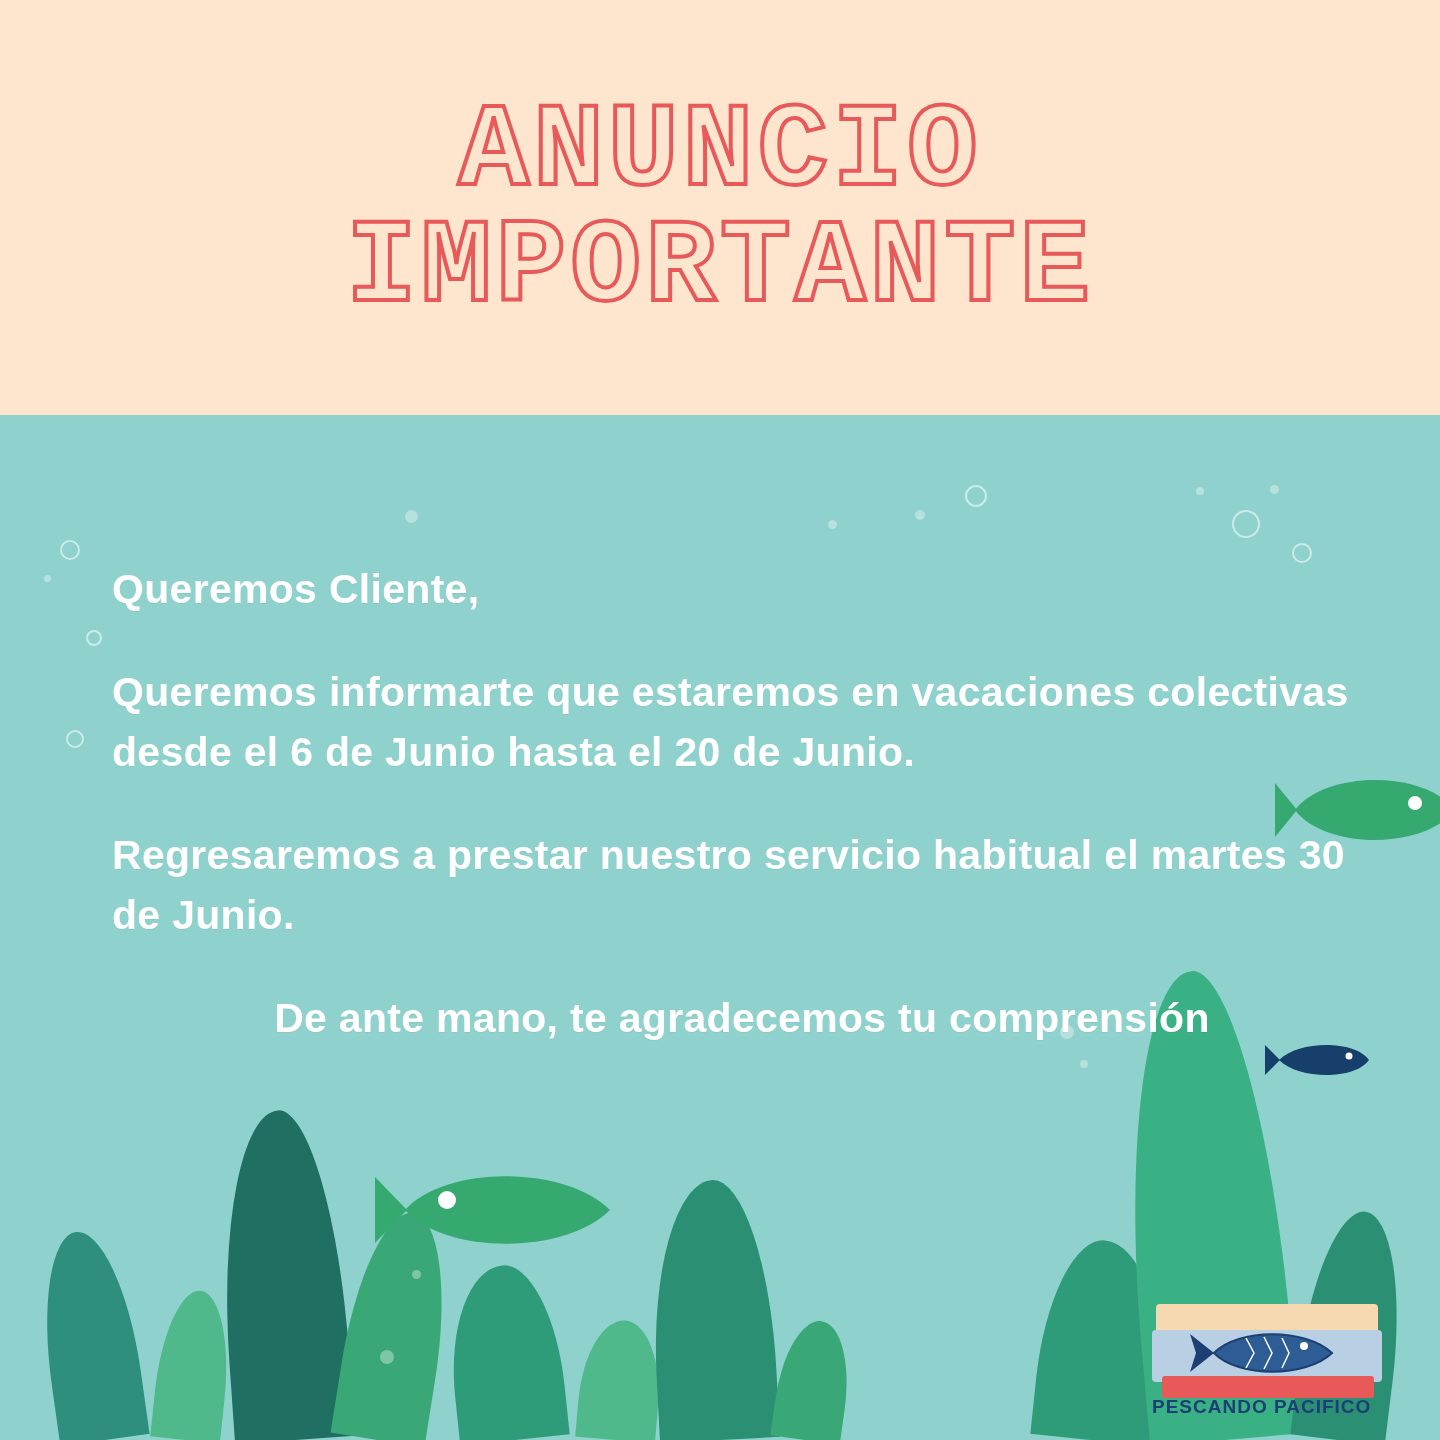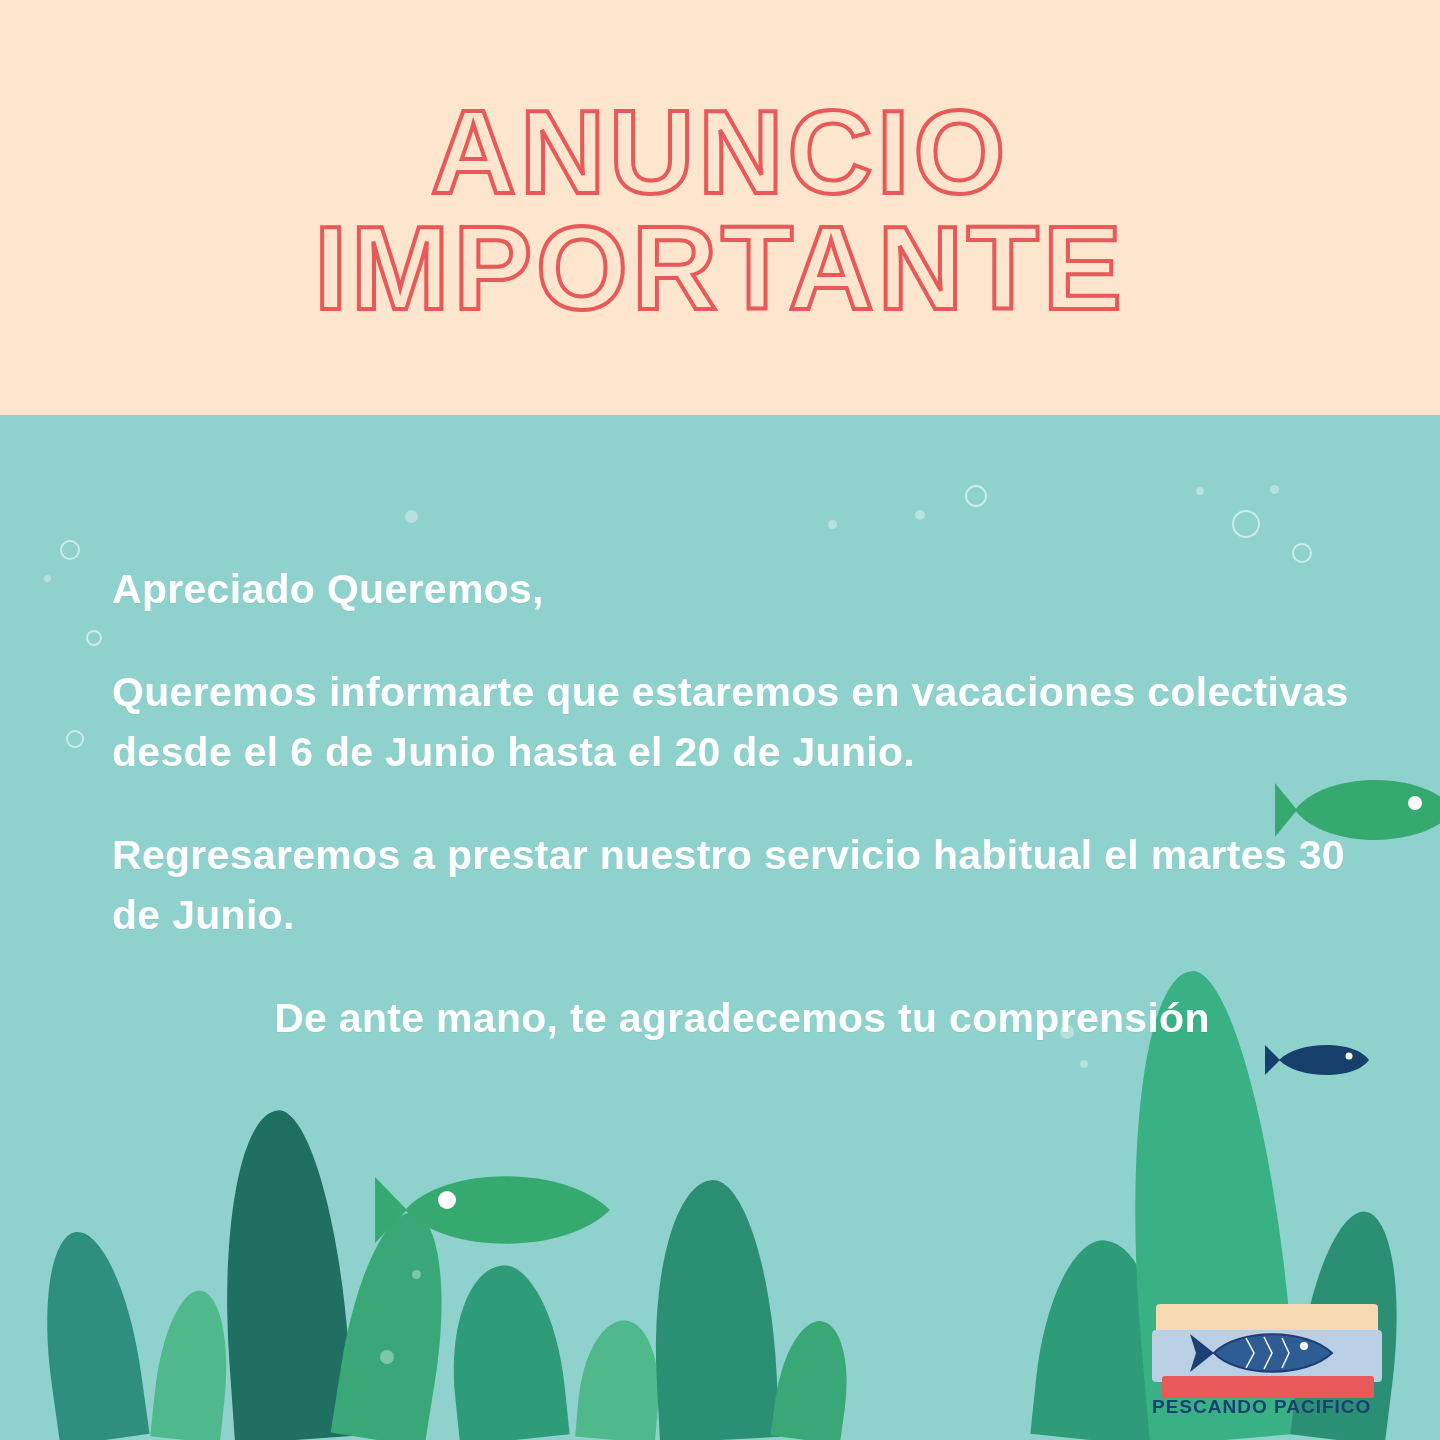--- a/index.html
+++ b/index.html
@@ -28,21 +28,21 @@
     height: 415px;
     background: #fde6cd;
     z-index: 5;
   }
   .headline {
     position: absolute;
     top: 95px;
     left: 0;
     width: 1440px;
     text-align: center;
-    font-family: Liberation Sans, sans-serif;
+    font-family: Liberation Mono, monospace;
     font-weight: bold;
     font-size: 118px;
     line-height: 0.98;
     letter-spacing: 4px;
     color: transparent;
     -webkit-text-stroke: 4px #e8595a;
     text-shadow: none;
   }
   .headline .l2 { display: block; }
 
@@ -208,21 +208,21 @@
   </div>
 
   <div class="header-band">
     <div class="headline">
       <span class="l1">ANUNCIO</span>
       <span class="l2">IMPORTANTE</span>
     </div>
   </div>
 
   <div class="copy">
-    <p>Apreciado Queremos,</p>
+    <p>Queremos Cliente,</p>
     <p>Queremos informarte que estaremos en vacaciones colectivas desde el 6 de Junio hasta el 20 de Junio.</p>
     <p>Regresaremos a prestar nuestro servicio habitual el martes 30 de Junio.</p>
     <p>De ante mano, te agradecemos tu comprensión</p>
   </div>
 
   <div class="logo">
     <div class="logo-badge">
       <div class="logo-stripe-top"></div>
       <div class="logo-stripe-mid"></div>
       <div class="logo-stripe-bottom"></div>

